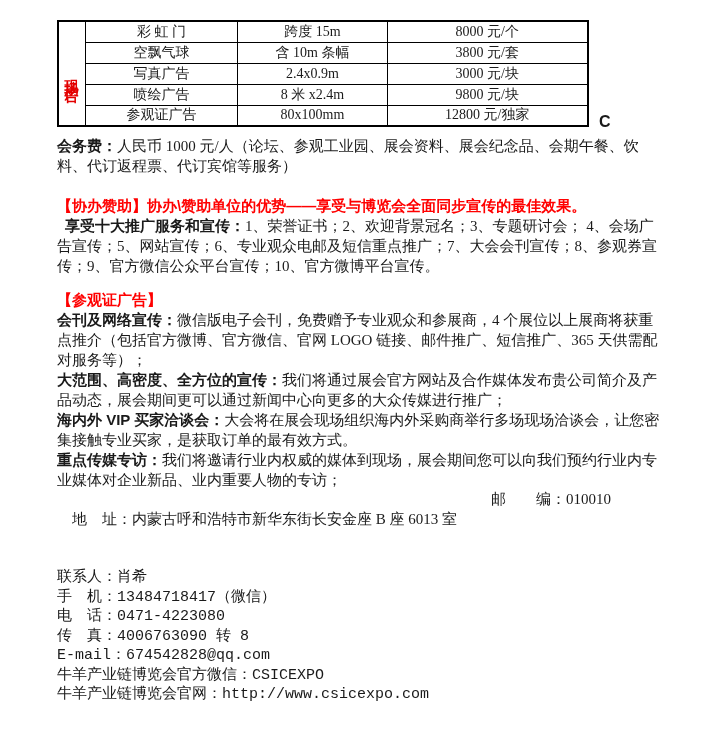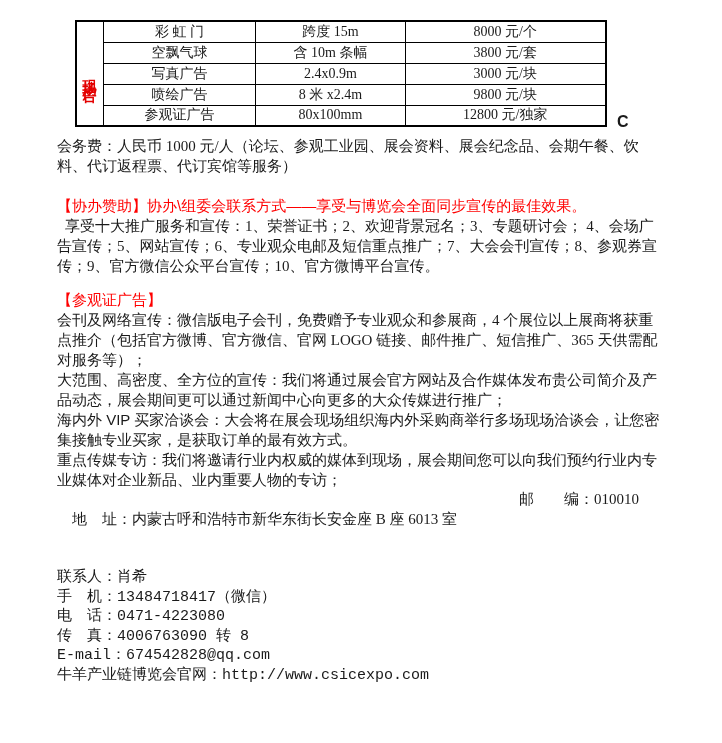--- a/index.html
+++ b/index.html
@@ -7,21 +7,21 @@
   body {
     background: #ffffff;
     color: #1a1a1a;
     font-family: "Liberation Serif", "DejaVu Serif", serif;
     font-size: 15px;
     overflow: hidden;
   }
   .page { padding: 20px 54px 0 57px; position: relative; }
 
   
-  .table-wrap { position: relative; display: inline-block; margin-left: 18px; }
+  .table-wrap { position: relative; display: inline-block; }
   table.ad-table { border-collapse: collapse; border: 2px solid #000; }
   table.ad-table td {
     border: 1px solid #000;
     height: 21px;
     text-align: center;
     vertical-align: middle;
     font-size: 14px;
     padding: 0 4px;
     white-space: nowrap;
   }
@@ -40,30 +40,30 @@
     position: absolute; right: -22px; bottom: -4px;
     font-weight: bold; font-size: 16px;
     font-family: "Liberation Sans", sans-serif;
   }
 
   
   p { line-height: 20px; }
   .fee { margin-top: 5px; }
   b.runin, .red-head {
     font-family: "Liberation Sans", sans-serif;
-    font-weight: normal;
+    font-weight: bold;
   }
   .red-head { color: #ff0000; line-height: 20px; }
   .sponsor-head { margin-top: 20px; }
   .services { text-indent: 8px; }
   .value-head { margin-top: 14px; }
   .contact-head { margin-top: 12px; }
   .contact-line { line-height: 19.5px; white-space: pre; font-family: Liberation Mono, monospace; }
   .address-line { position: relative; line-height: 19.5px; white-space: pre; }
-  .postal { position: absolute; left: 462px; top: 0; white-space: pre; }
+  .postal { position: absolute; left: 434px; top: 0; white-space: pre; }
 </style>
 </head>
 <body>
 
 <div class="page">
 
   
   <div class="table-wrap">
     <table class="ad-table">
       <tbody>
@@ -97,39 +97,40 @@
       </tr>
     </tbody>
       </table>
     <span class="stray-c">C</span>
   </div>
 
   
   <p class="fee"><b class="runin">会务费：</b><span>人民币 1000 元/人（论坛、参观工业园、展会资料、展会纪念品、会期午餐、饮料、代订返程票、代订宾馆等服务）</span></p>
 
   
-  <p class="red-head sponsor-head">【协办赞助】协办\组委会联系方式——享受与博览会全面同步宣传的最佳效果。</p>
+  <p class="red-head sponsor-head">【协办赞助】协办\赞助单位的优势——享受与博览会全面同步宣传的最佳效果。</p>
   <p class="services"><b class="runin">享受十大推广服务和宣传：</b><span>1、荣誉证书；2、欢迎背景冠名；3、专题研讨会； 4、会场广告宣传；5、网站宣传；6、专业观众电邮及短信重点推广；7、大会会刊宣传；8、参观券宣传；9、官方微信公众平台宣传；10、官方微博平台宣传。</span></p>
 
   
   <p class="red-head value-head">【参观证广告】</p>
   <p><b class="runin">会刊及网络宣传：</b><span>微信版电子会刊，免费赠予专业观众和参展商，4 个展位以上展商将获重点推介（包括官方微博、官方微信、官网 LOGO 链接、邮件推广、短信推广、365 天供需配对服务等）；</span></p>
   <p><b class="runin">大范围、高密度、全方位的宣传：</b><span>我们将通过展会官方网站及合作媒体发布贵公司简介及产品动态，展会期间更可以通过新闻中心向更多的大众传媒进行推广；</span></p>
   <p><b class="runin">海内外 VIP 买家洽谈会：</b><span>大会将在展会现场组织海内外采购商举行多场现场洽谈会，让您密集接触专业买家，是获取订单的最有效方式。</span></p>
   <p><b class="runin">重点传媒专访：</b><span>我们将邀请行业内权威的媒体到现场，展会期间您可以向我们预约行业内专业媒体对企业新品、业内重要人物的专访；</span></p>
 
   
   <div class="address-line">
     <span>地　址：</span><span>内蒙古呼和浩特市新华东街长安金座 B 座 6013 室</span>
     <span class="postal"><span>邮　　编：</span><span>010010</span></span>
   </div>
   <div class="contact-line">联系人：肖希</div>
   <div class="contact-line">手　机：13484718417（微信）</div>
   <div class="contact-line">电　话：0471-4223080</div>
   <div class="contact-line">传　真：4006763090 转 8</div>
   <div class="contact-line">E-mail：674542828@qq.com</div>
+  <div class="contact-line">牛羊产业链博览会官方微信：CSICEXPO</div>
   <div class="contact-line">牛羊产业链博览会官网：http://www.csicexpo.com</div>
   
 
   
   
 
 </div>
 
 </body></html>

